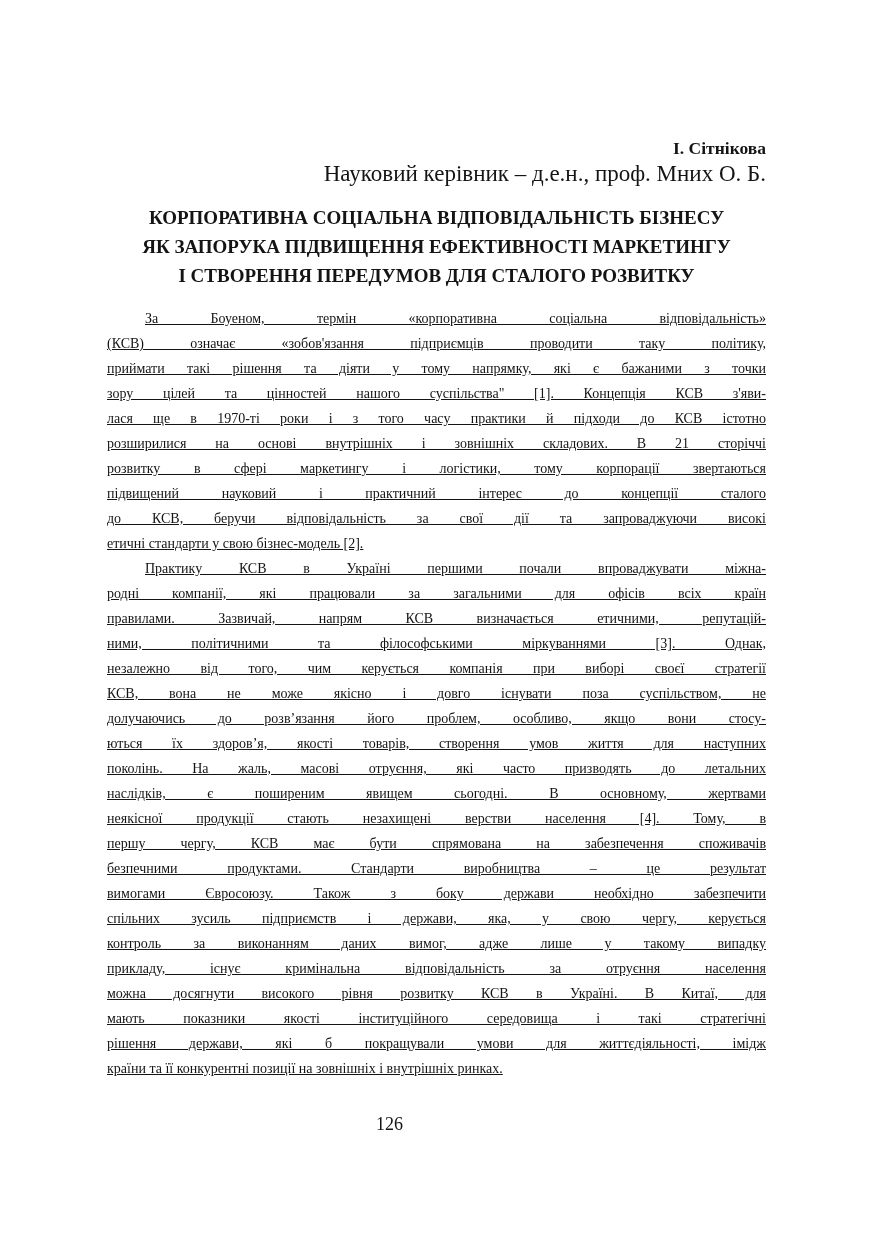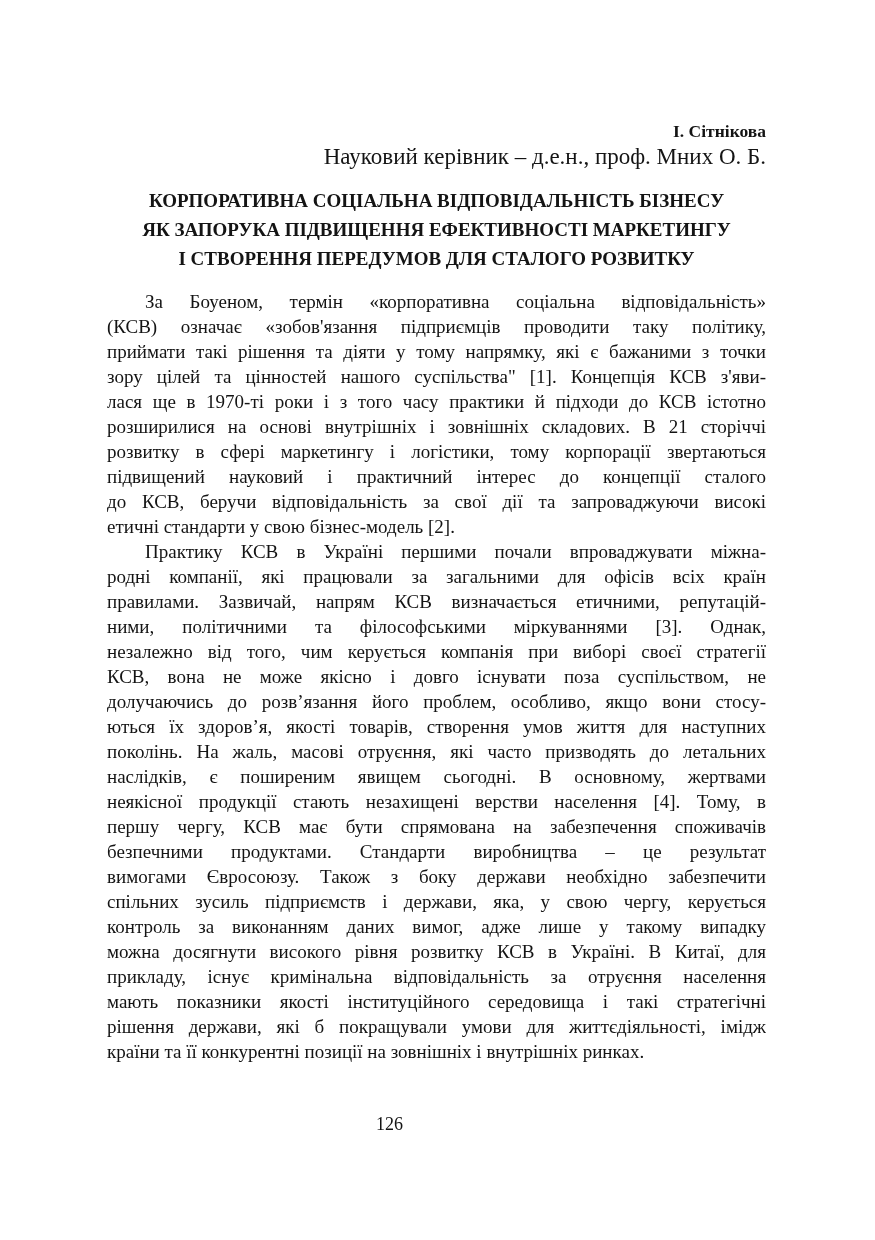--- a/index.html
+++ b/index.html
@@ -18,21 +18,21 @@
   .page {
     position: absolute;
     left: 0; top: 0;
     width: 875px;
     height: 1240px;
     background: #ffffff;
   }
   .content {
     position: absolute;
     left: 107px;
-    top: 118px;
+    top: 135px;
     width: 659px;
   }
   .byline {
     text-align: right;
     font-weight: bold;
     font-size: 17.5px;
     line-height: 26px;
   }
   .supervisor {
     text-align: right;
@@ -44,21 +44,22 @@
     text-align: center;
     font-weight: bold;
     font-size: 19px;
     line-height: 29px;
   }
   .title-line {
     white-space: nowrap;
   }
   .body-text {
     margin-top: 16px;
-    font-size: 19px;
+    font-size: 14px;
+    text-decoration: underline;
   }
   .para { margin: 0; }
   .line {
     line-height: 25px;
     text-align: justify;
     text-align-last: justify;
     white-space: nowrap;
   }
   .line.last {
     text-align-last: left;
@@ -111,22 +112,22 @@
           <div class="line">долучаючись до розв’язання його проблем, особливо, якщо вони стосу-</div>
           <div class="line">ються їх здоров’я, якості товарів, створення умов життя для наступних</div>
           <div class="line">поколінь. На жаль, масові отруєння, які часто призводять до летальних</div>
           <div class="line">наслідків, є поширеним явищем сьогодні. В основному, жертвами</div>
           <div class="line">неякісної продукції стають незахищені верстви населення [4]. Тому, в</div>
           <div class="line">першу чергу, КСВ має бути спрямована на забезпечення споживачів</div>
           <div class="line">безпечними продуктами. Стандарти виробництва – це результат</div>
           <div class="line">вимогами Євросоюзу. Також з боку держави необхідно забезпечити</div>
           <div class="line">спільних зусиль підприємств і держави, яка, у свою чергу, керується</div>
           <div class="line">контроль за виконанням даних вимог, адже лише у такому випадку</div>
+          <div class="line">прикладу, існує кримінальна відповідальність за отруєння населення</div>
           <div class="line">можна досягнути високого рівня розвитку КСВ в Україні. В Китаї, для</div>
-          <div class="line">прикладу, існує кримінальна відповідальність за отруєння населення</div>
           <div class="line">мають показники якості інституційного середовища і такі стратегічні</div>
           <div class="line">рішення держави, які б покращували умови для життєдіяльності, імідж</div>
           <div class="line last">країни та її конкурентні позиції на зовнішніх і внутрішніх ринках.</div>
         </div>
       </div>
   </div>
   <div class="pagenum">126</div>
 </div>
 
 </body></html>

